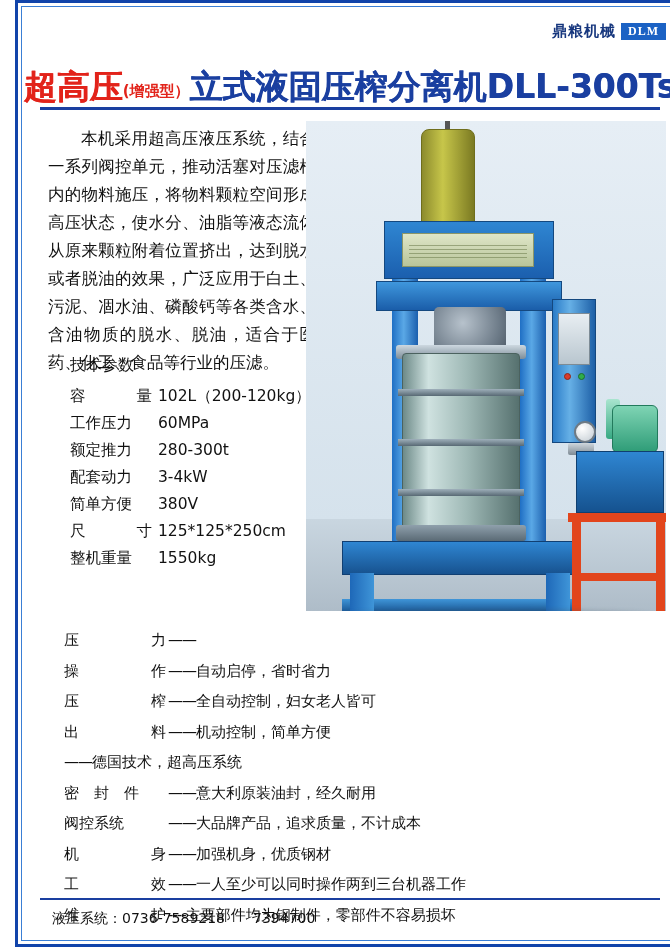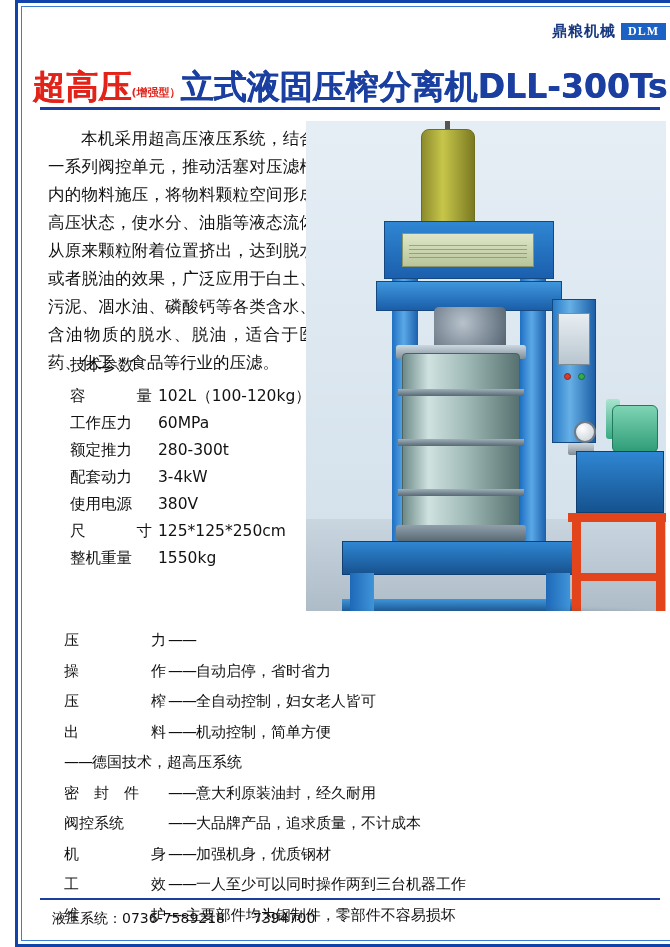--- a/index.html
+++ b/index.html
@@ -61,21 +61,21 @@
   }
   .title-red {
     font-size: 33px;
     font-weight: bold;
     color: #e2231a;
     letter-spacing: 0px;
     font-family: "DejaVu Sans", sans-serif;
     text-shadow: 0.5px 0 0 #e2231a;
   }
   .title-sub {
-    font-size: 11px;
+    font-size: 15px;
     font-weight: bold;
     color: #e2231a;
     vertical-align: 2px;
   }
   .title-blue {
     font-size: 33px;
     font-weight: bold;
     color: #1a3fa0;
     font-family: "DejaVu Sans", sans-serif;
     text-shadow: 0.5px 0 0 #1a3fa0;
@@ -407,40 +407,40 @@
   </div>
 
   <div class="specs">
     <div class="specs-title">技术参数</div>
 
     <div class="spec-row">
       <span class="spec-label spaced">
         <span>容</span>
         <span>量</span>
       </span>
-      <span class="spec-value">102L（100-120kg）</span>
+      <span class="spec-value">102L（200-120kg）</span>
     </div>
 
     <div class="spec-row">
       <span class="spec-label">工作压力</span>
       <span class="spec-value">60MPa</span>
     </div>
 
     <div class="spec-row">
       <span class="spec-label">额定推力</span>
       <span class="spec-value">280-300t</span>
     </div>
 
     <div class="spec-row">
       <span class="spec-label">配套动力</span>
       <span class="spec-value">3-4kW</span>
     </div>
 
     <div class="spec-row">
-      <span class="spec-label">使用电源</span>
+      <span class="spec-label">简单方便</span>
       <span class="spec-value">380V</span>
     </div>
 
     <div class="spec-row">
       <span class="spec-label spaced">
         <span>尺</span>
         <span>寸</span>
       </span>
       <span class="spec-value">125*125*250cm</span>
     </div>

